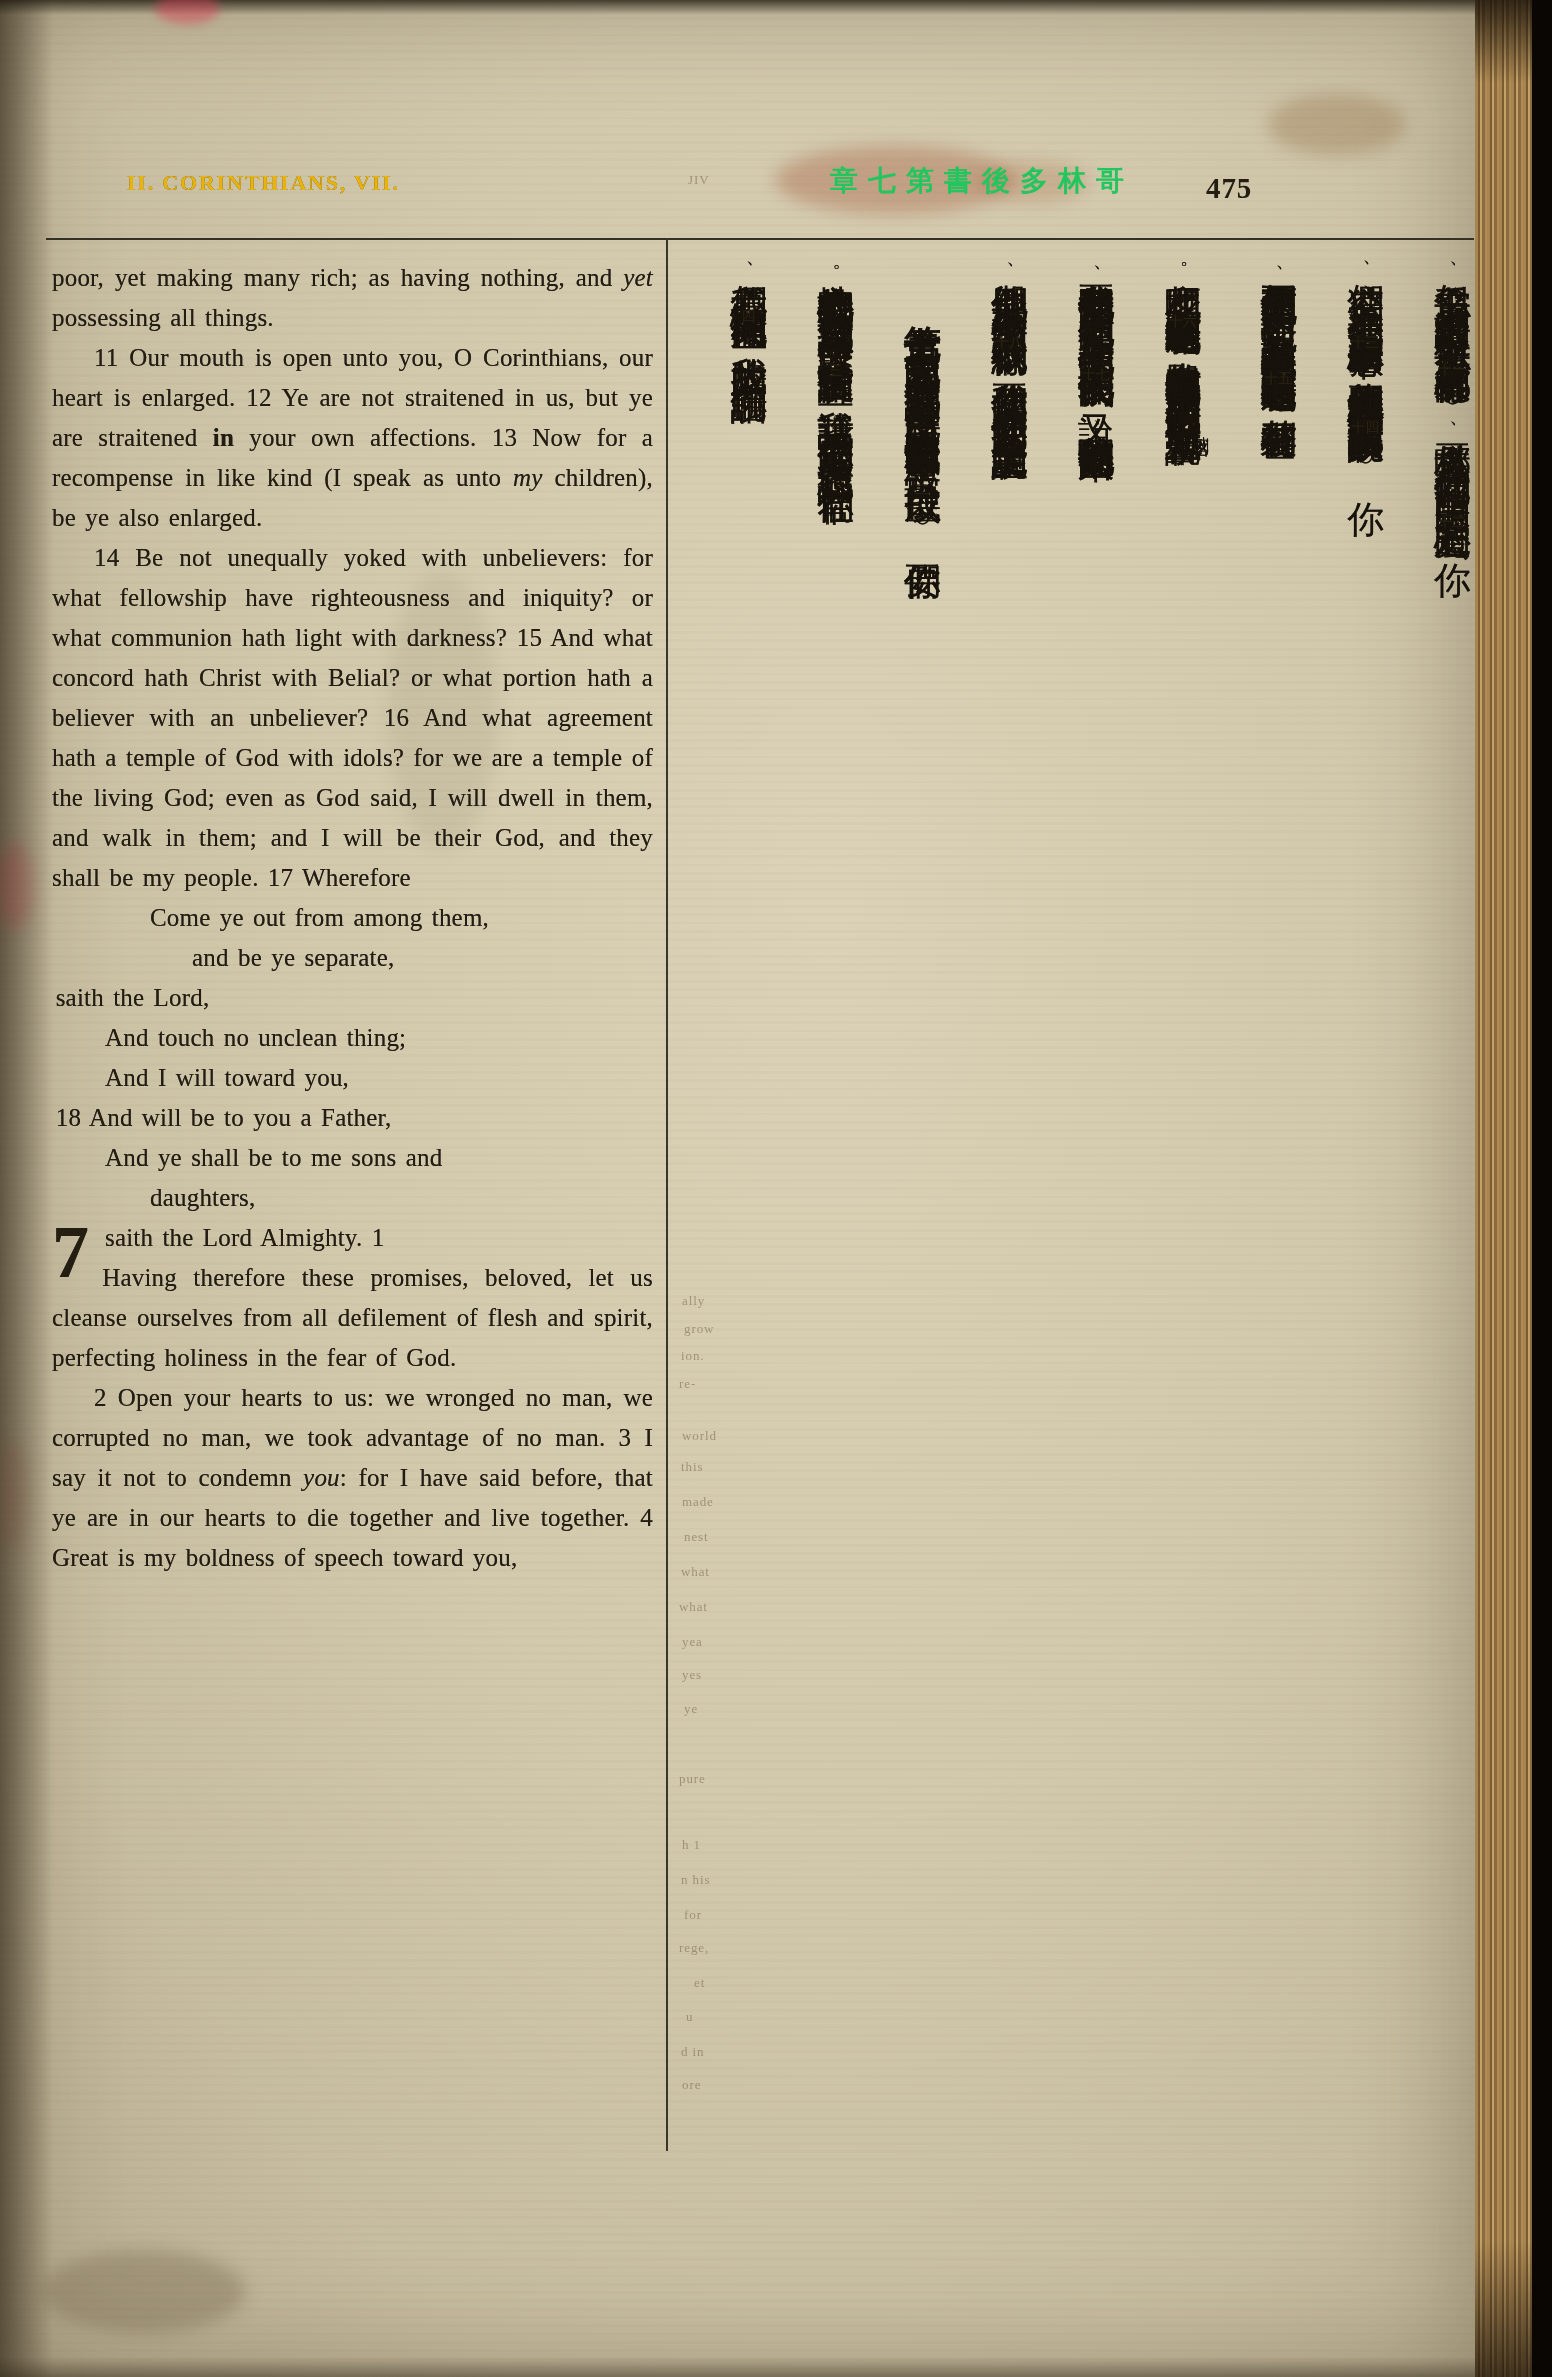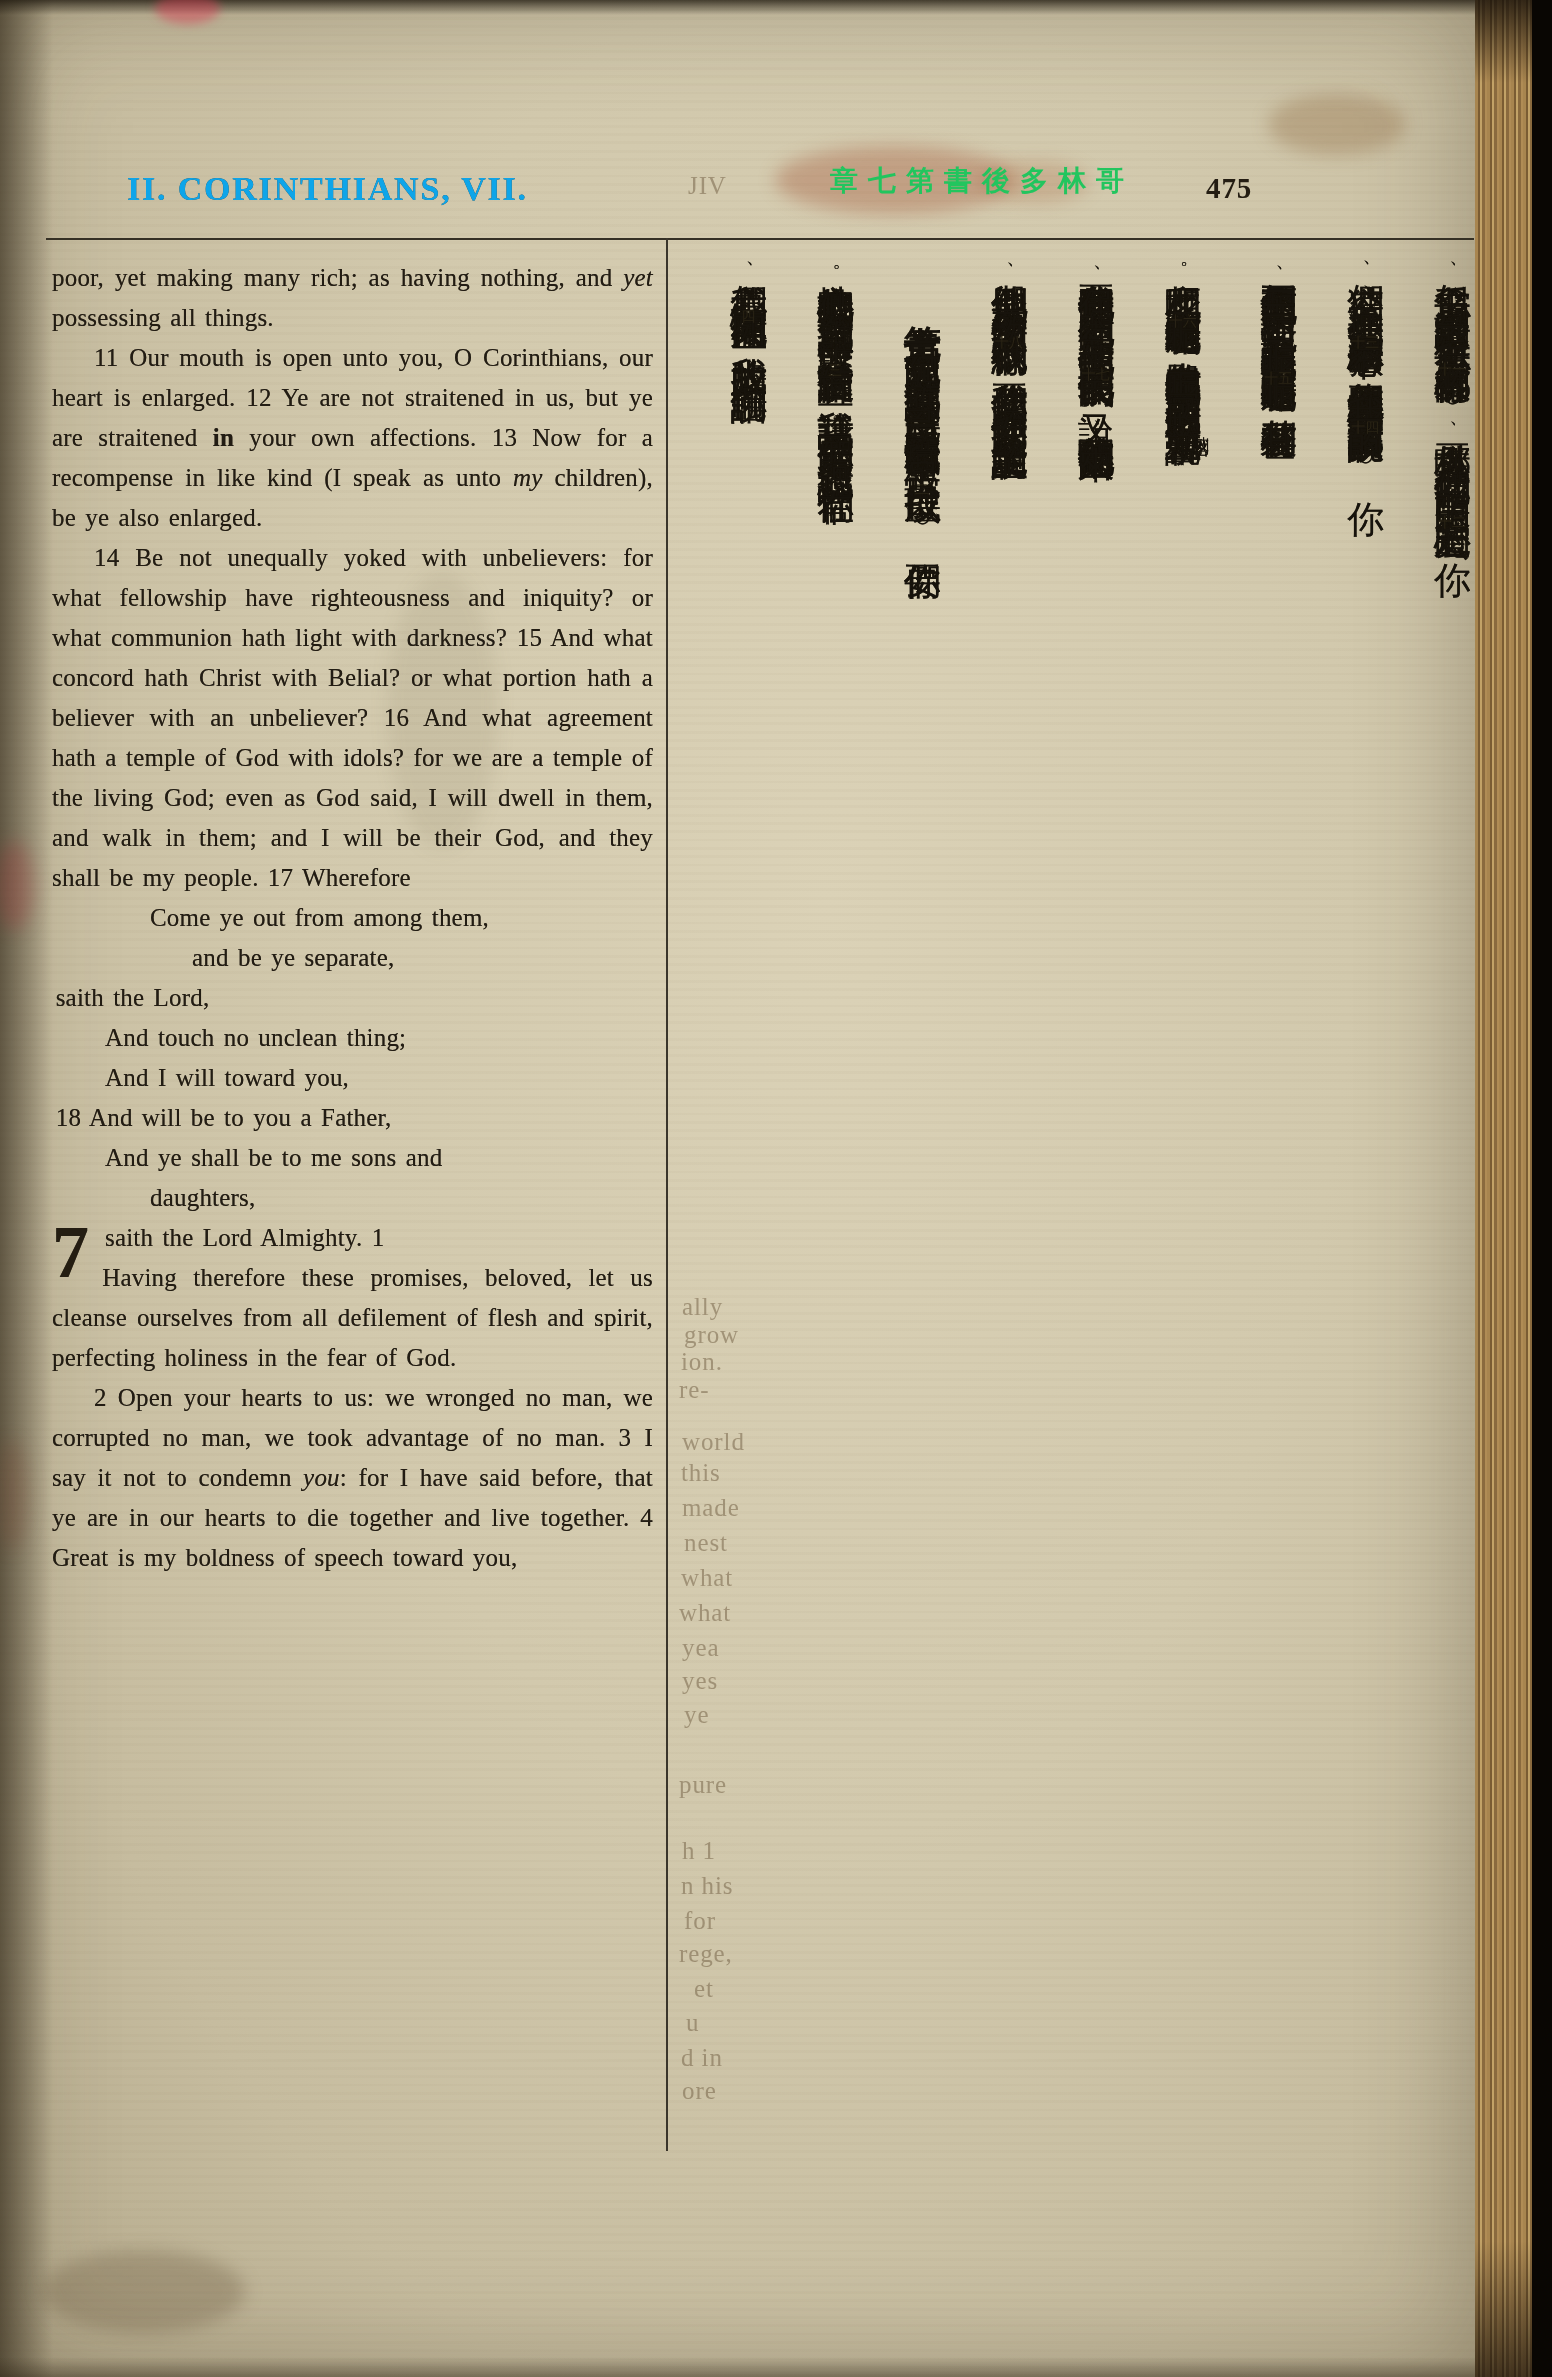--- a/index.html
+++ b/index.html
@@ -40,22 +40,22 @@
   .stain-header{left:775px;top:146px;width:240px;height:68px;background:rgba(152,62,32,.30);}
   .stain-header2{left:978px;top:161px;width:111px;height:42px;background:rgba(160,80,40,.22);}
   .stain-pink{left:155px;top:-7.4px;width:65px;height:31px;background:rgba(214,58,82,.45);filter:blur(4.6px);}
   .stain-tr{left:1268px;top:94px;width:138px;height:61px;background:rgba(128,86,44,.28);}
   .stain-left1{left:-5.5px;top:841px;width:39px;height:89px;background:rgba(172,42,52,.24);}
   .stain-left2{left:-3.7px;top:1439px;width:33px;height:111px;background:rgba(120,60,40,.2);}
   .stain-bl{left:42px;top:2250px;width:203px;height:83px;background:rgba(92,76,50,.28);}
   .stain-mid{left:387px;top:572px;width:111px;height:277px;background:rgba(110,95,65,.10);}
 
   
-  .hdr-title-en{position:absolute;left:127px;top:170px;font-size:34px;font-weight:bold;
-    letter-spacing:1.8px;color:#0ea5e9;text-shadow:0 0 0.6px rgba(30,25,15,.8);}
+  .hdr-title-en{position:absolute;left:127px;top:170px;font-size:22px;font-weight:bold;
+    letter-spacing:1.8px;color:#eab308;text-shadow:0 0 0.6px rgba(30,25,15,.8);}
   .hdr-title-cn{position:absolute;left:830px;top:162px;font-size:28px;font-weight:bold;
     letter-spacing:10px;color:#22c55e;}
   .hdr-page{position:absolute;left:1206px;top:172px;font-size:29px;font-weight:bold;
     letter-spacing:0.9px;color:#241d12;}
   .rule-h{position:absolute;left:46px;top:238px;width:1428px;height:1.8px;background:#353025;}
   .rule-v{position:absolute;left:666px;top:238px;width:1.8px;height:1913px;background:#3a352b;}
 
   
   .english{
     position:absolute;left:52px;top:258px;width:601px;
@@ -94,21 +94,21 @@
   .cn-head{margin-inline-start:41px;margin-inline-end:24px;font-weight:bold;}
   .cn-note{
     display:inline-block;writing-mode:vertical-rl;
     font-size:15.7px;line-height:1.2;letter-spacing:1.8px;margin:3.7px 0;
   }
   .cn-note-col{display:block;}
 
   
   .ghost-layer{position:absolute;inset:0;pointer-events:none;}
   .ghost{
-    position:absolute;font-size:25px;color:rgba(118,100,72,.55);
+    position:absolute;font-size:13px;color:rgba(118,100,72,.55);
     filter:blur(0.6px);letter-spacing:0.9px;
   }
 </style>
 </head>
 <body>
 
 <div class="scan">
   <div class="paper"></div>
 
   <div class="edge-left"></div>

